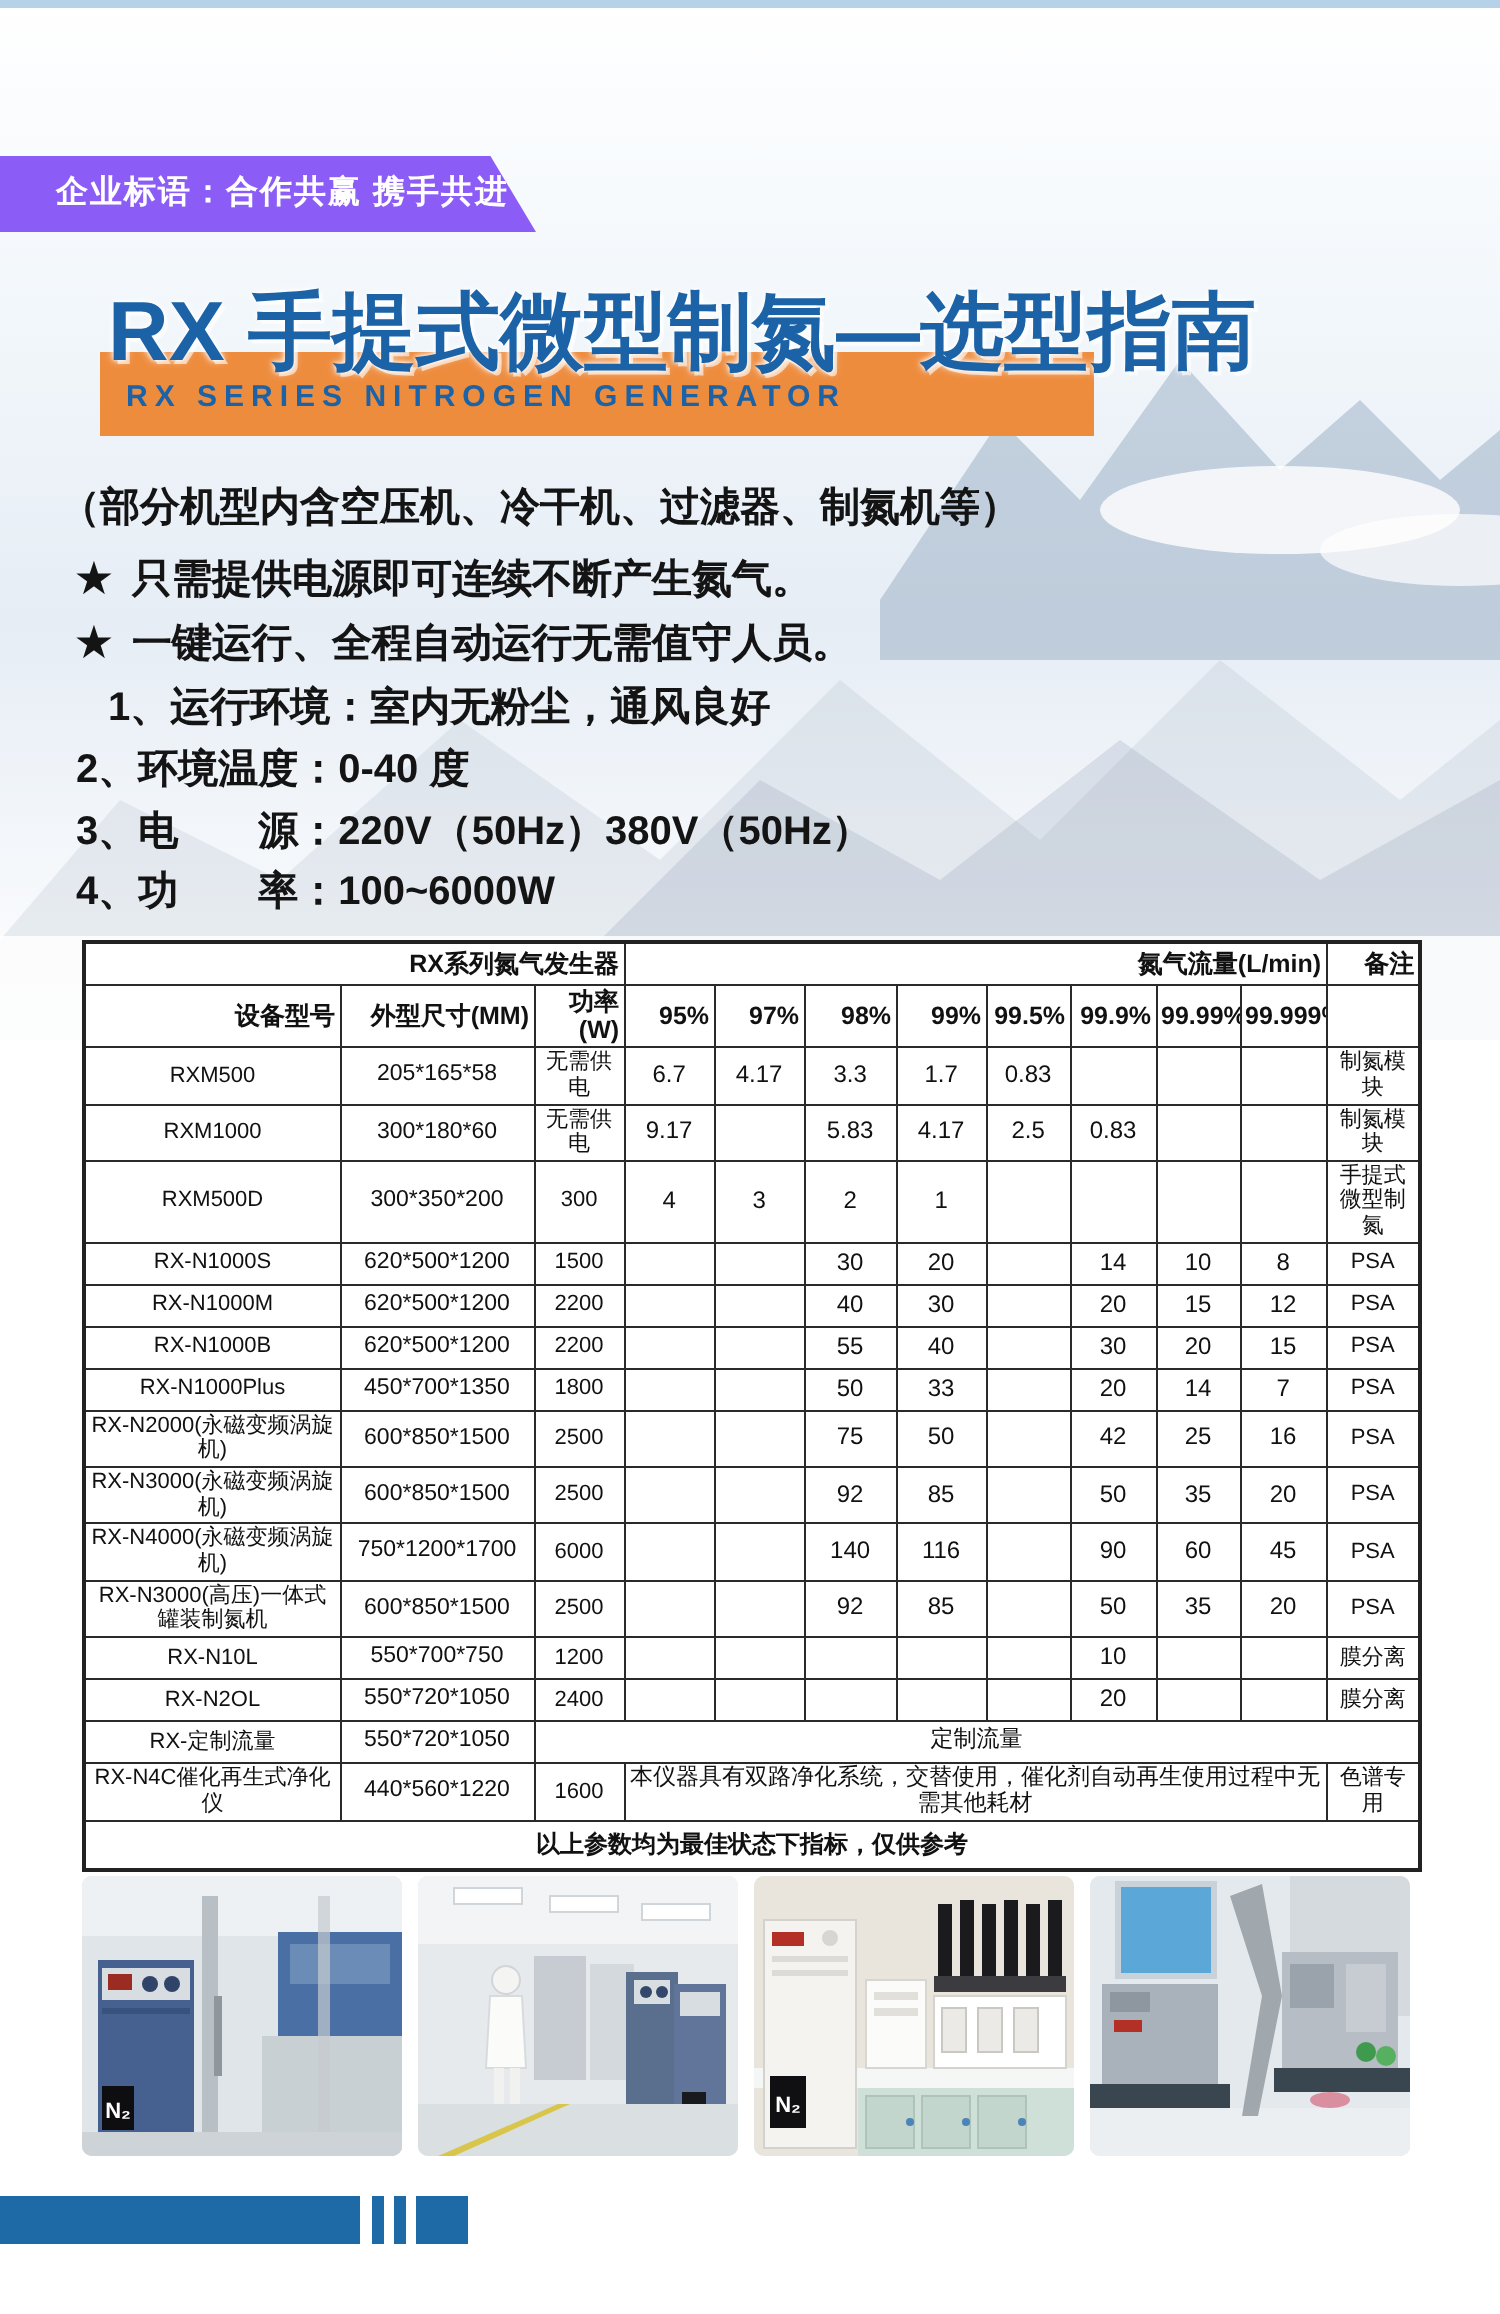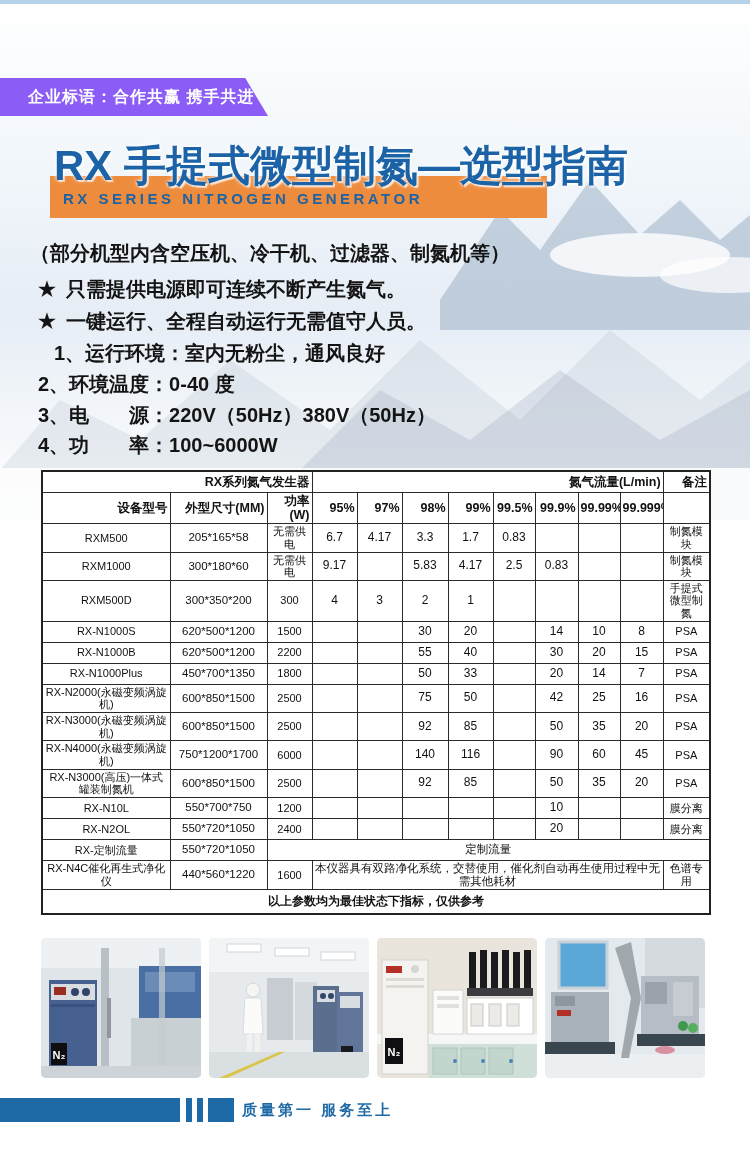--- a/index.html
+++ b/index.html
@@ -177,20 +177,34 @@
       <td class="c-dims">620*500*1200</td>
       <td class="c-power">1500</td>
       <td></td>
       <td></td>
       <td>30</td>
       <td>20</td>
       <td></td>
       <td>14</td>
       <td>10</td>
       <td>8</td>
+      <td class="c-remark">PSA</td>
+    </tr>
+        <tr>
+      <td class="c-model">RX-N1000M</td>
+      <td class="c-dims">620*500*1200</td>
+      <td class="c-power">2200</td>
+      <td></td>
+      <td></td>
+      <td>40</td>
+      <td>30</td>
+      <td></td>
+      <td>20</td>
+      <td>15</td>
+      <td>12</td>
       <td class="c-remark">PSA</td>
     </tr>
         <tr>
       <td class="c-model">RX-N1000B</td>
       <td class="c-dims">620*500*1200</td>
       <td class="c-power">2200</td>
       <td></td>
       <td></td>
       <td>55</td>
       <td>40</td>
@@ -424,16 +438,15 @@
       </svg>
     </div>
 
   </div>
 
   <div class="footer">
     <div class="f-bar"></div>
     <div class="f-t1"></div>
     <div class="f-t2"></div>
     <div class="f-sq"></div>
-    <div class="f-text">质量第一 服务至上</div>
   </div>
 
 </div>
 
 </body></html>

